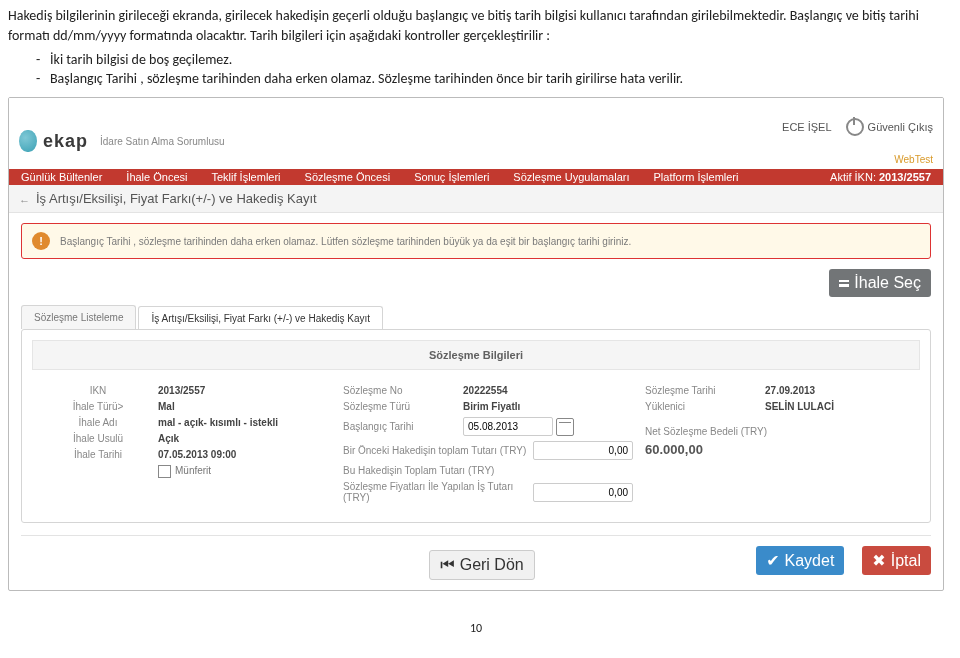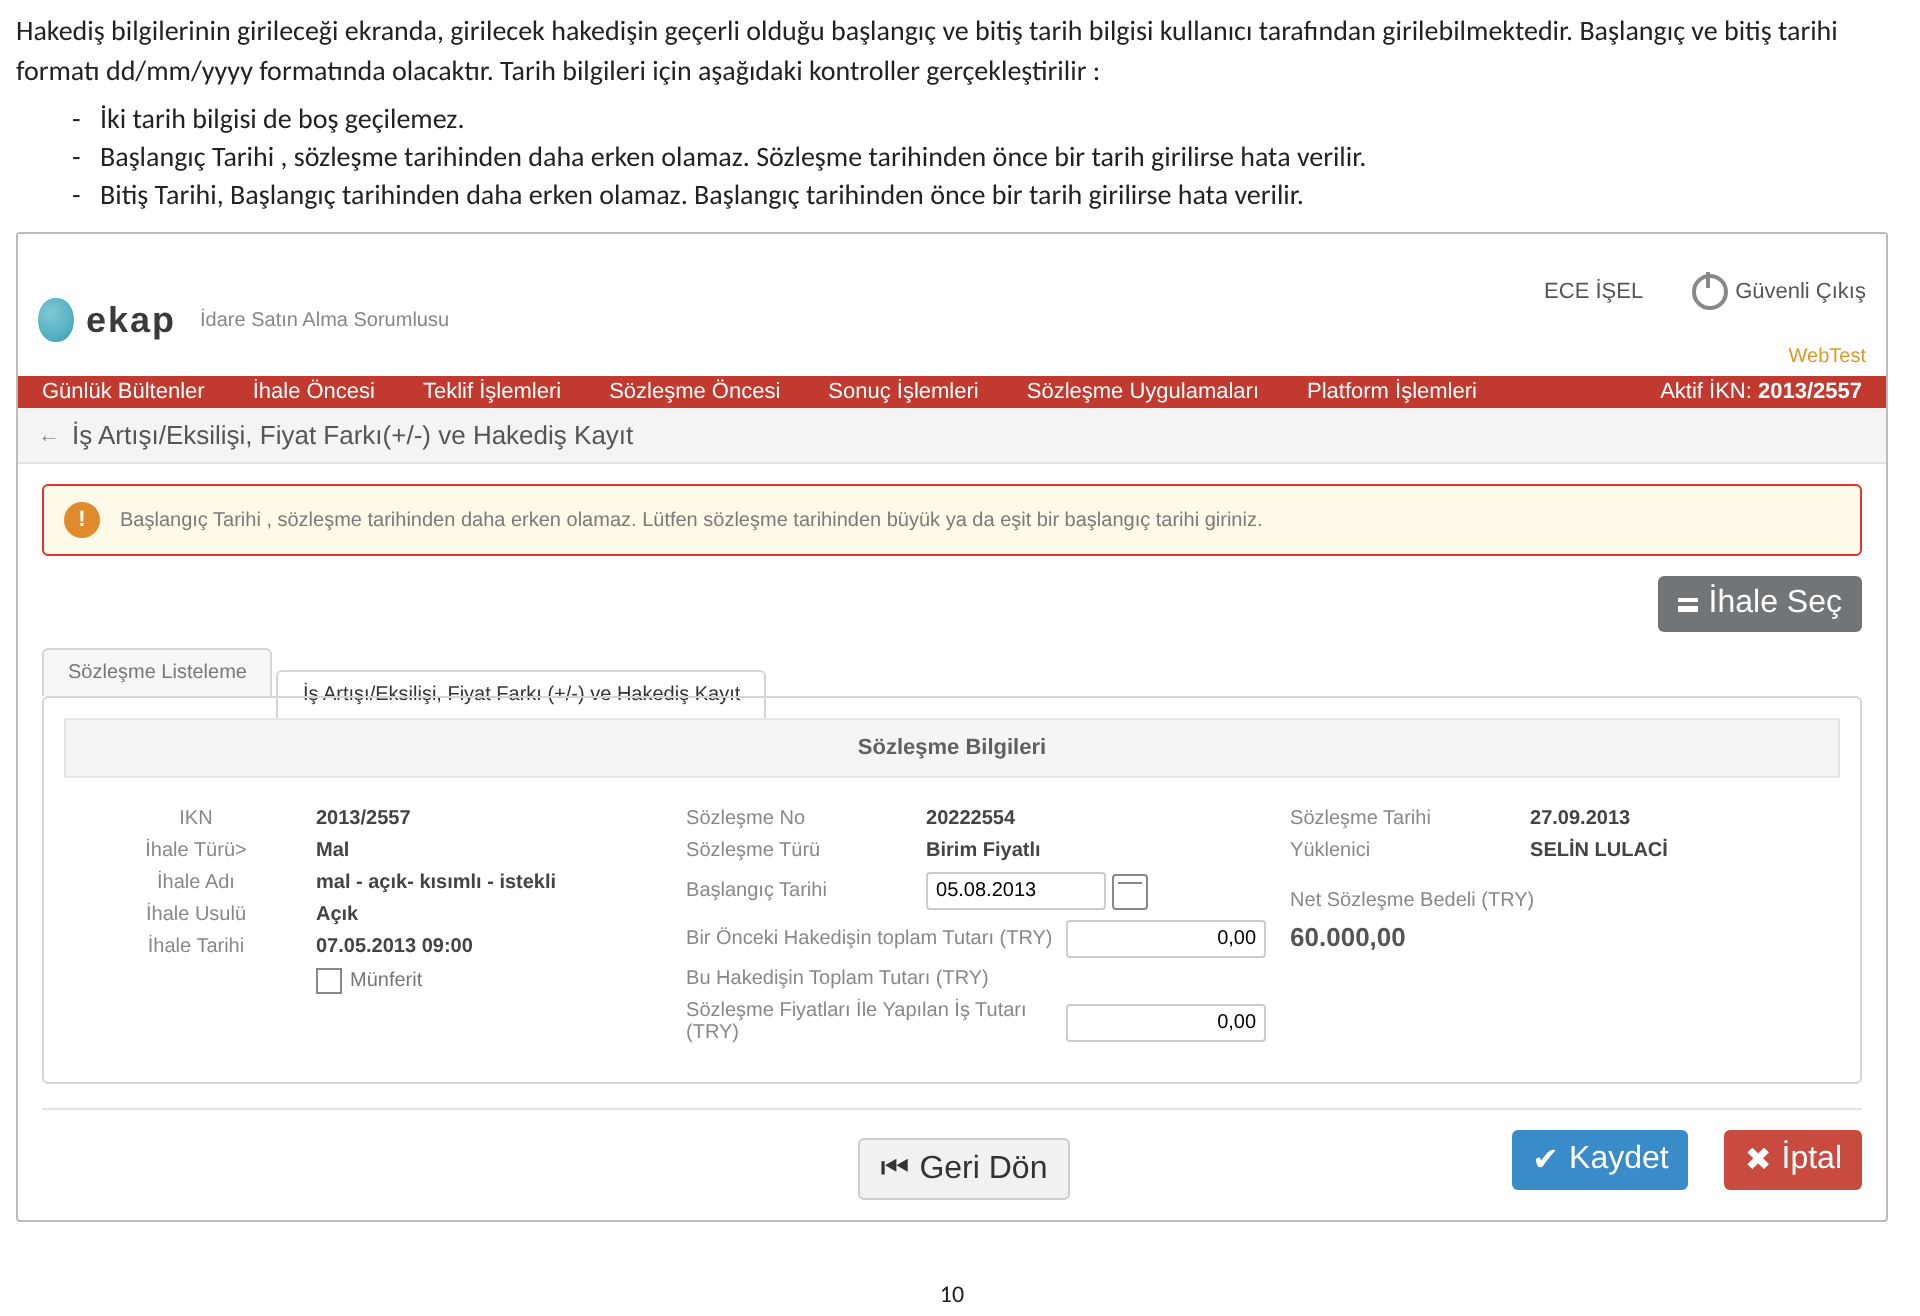--- a/index.html
+++ b/index.html
@@ -7,21 +7,21 @@
   .intro{line-height:1.4;margin:0 0 6px 0;}
   .bullets{margin:4px 0 10px 28px;padding:0;}
   .bullets li{list-style:none;margin:2px 0;padding-left:14px;position:relative;}
   .bullets li::before{content:"-";position:absolute;left:0;}
   .app-box{border:1px solid #bbb;border-radius:2px;overflow:hidden;font-family:Arial,Helvetica,sans-serif;font-size:11px;color:#555;}
   .topbar{display:flex;align-items:center;padding:4px 10px 2px 10px;gap:10px;background:#fff;}
   .logo{display:flex;align-items:center;gap:6px;margin-top:28px;}
   .logo-egg{width:18px;height:22px;border-radius:50%/55%;background:radial-gradient(circle at 35% 35%,#7fc8d6,#3aa0b4);}
   .logo-text{font-size:18px;font-weight:bold;color:#3a3a3a;letter-spacing:1px;}
   .sub{font-size:10px;color:#888;margin-left:6px;}
-  .top-right{margin-left:auto;display:flex;align-items:center;gap:24px;}
+  .top-right{margin-left:auto;display:flex;align-items:center;gap:14px;}
   .icon-power{width:14px;height:14px;border:2px solid #888;border-radius:50%;position:relative;display:inline-block;}
   .icon-power::after{content:"";position:absolute;top:-3px;left:5px;width:2px;height:8px;background:#888;}
   .env-label{margin-left:auto;color:#d99a2b;font-size:10px;}
   .navbar{display:flex;align-items:center;background:#c2392f;color:#fff;font-size:11px;height:16px;}
   .navbar .item{padding:0 12px;line-height:26px;white-space:nowrap;}
   .navbar .ikn{margin-left:auto;padding-right:12px;font-size:11px;}
   .ikn .num{color:#fff;font-weight:bold;}
   .crumb{display:flex;align-items:center;background:#f4f4f4;border-bottom:1px solid #e3e3e3;padding:6px 10px;}
   .crumb .arrow{color:#888;margin-right:6px;}
   .crumb .title{color:#555;font-size:13px;}
@@ -29,21 +29,21 @@
   .alert .ico{width:18px;height:18px;border-radius:50%;background:#e08a2e;color:#fff;display:flex;align-items:center;justify-content:center;font-weight:bold;}
   .alert .msg{color:#7a7a7a;font-size:10px;}
   .tool-row{display:flex;justify-content:flex-end;padding:4px 12px 8px 12px;}
   .btn{display:inline-flex;align-items:center;gap:5px;padding:5px 10px;border-radius:3px;color:#fff;font-size:16px;cursor:pointer;margin-left:12px;}
   .btn.sel{background:#727577;}
   .btn.back{background:#f1f1f1;color:#333;border:1px solid #ccc;}
   .btn.save{background:#3a8bca;}
   .btn.cancel{background:#c94b3f;}
   .tabs{display:flex;gap:2px;padding:0 12px;font-size:10px;}
   .tabs .tab{padding:6px 12px;border:1px solid #d5d5d5;border-bottom:none;background:#f6f6f6;color:#777;border-radius:3px 3px 0 0;}
-  .tabs .tab.active{background:#fff;color:#333;position:relative;top:11px;}
+  .tabs .tab.active{background:#fff;color:#333;position:relative;top:1px;}
   .panel{margin:0 12px 12px 12px;border:1px solid #d5d5d5;border-radius:3px;padding:10px 10px 14px 10px;position:relative;}
   .section-title-row{display:flex;gap:0;border-bottom:1px solid #e5e5e5;margin-bottom:10px;}
   .section-title{flex:1;text-align:center;font-weight:bold;color:#606060;padding:8px 0;background:#f5f5f5;border:1px solid #e5e5e5;border-bottom:none;}
   .section-title.left{flex:0 0 33%;}
   .cols{display:flex;gap:0;}
   .col{flex:1;padding:0 6px;}
   .col.left{flex:0 0 33%;text-align:center;}
   .row{display:flex;align-items:center;margin:5px 0;font-size:10px;color:#777;}
   .row .lbl{flex:0 0 120px;color:#888;}
   .row .lbl.wide{flex:0 0 190px;}
@@ -61,21 +61,20 @@
   .pagenum{text-align:center;font-size:12px;margin-top:30px;color:#222;}
 </style>
 </head>
 <body>
 
 <div class="page">
   <p class="intro">Hakediş bilgilerinin girileceği ekranda, girilecek hakedişin geçerli olduğu başlangıç ve bitiş tarih bilgisi kullanıcı tarafından girilebilmektedir. Başlangıç ve bitiş tarihi formatı dd/mm/yyyy formatında olacaktır. Tarih bilgileri için aşağıdaki kontroller gerçekleştirilir :</p>
   <ul class="bullets">
     <li>İki tarih bilgisi de boş geçilemez.</li>
     <li>Başlangıç Tarihi , sözleşme tarihinden daha erken olamaz. Sözleşme tarihinden önce bir tarih girilirse hata verilir.</li>
-    <li>Bitiş Tarihi, Başlangıç tarihinden daha erken olamaz. Başlangıç tarihinden önce bir tarih girilirse hata verilir.</li>
   </ul>
 
   <div class="app-box">
     <div class="topbar">
       <div class="logo">
         <span class="logo-egg"></span>
         <span class="logo-text">ekap</span>
         <span class="sub">İdare Satın Alma Sorumlusu</span>
       </div>
       <div class="top-right">

